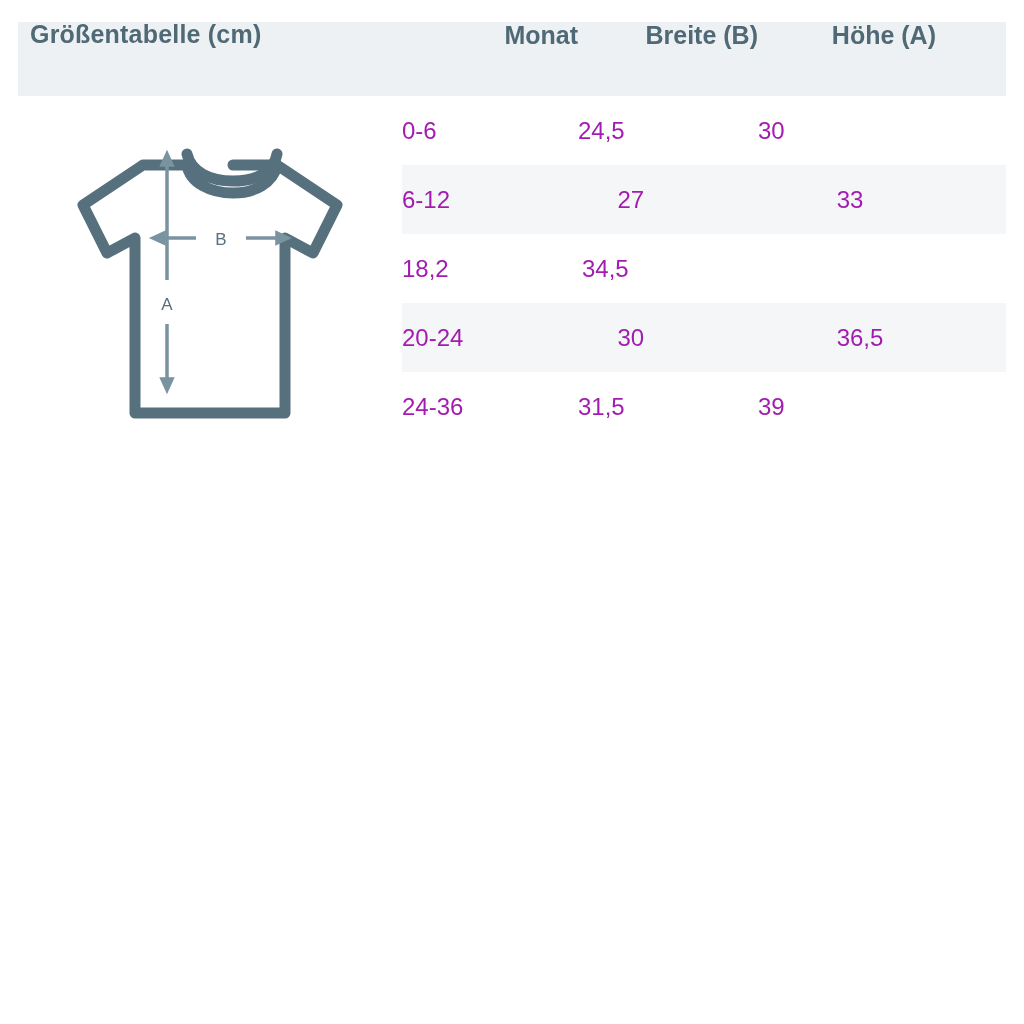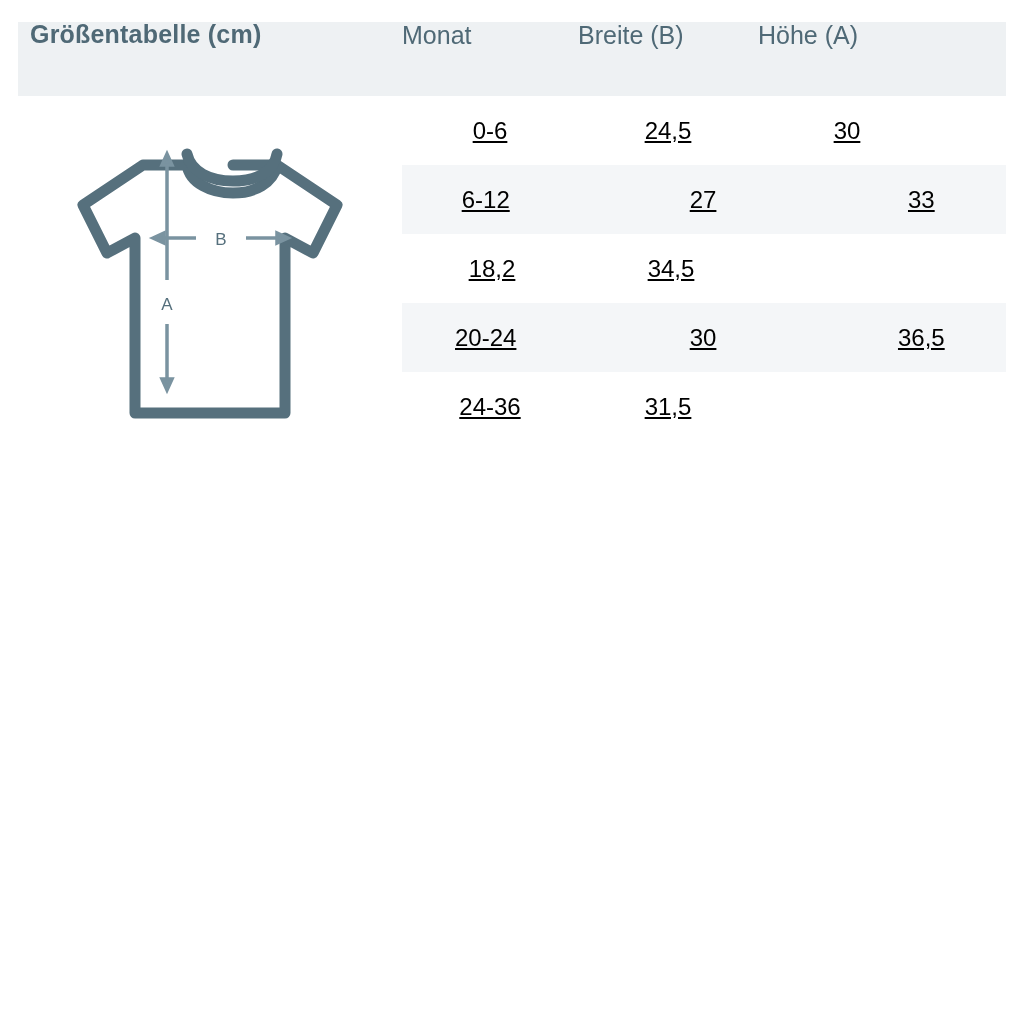--- a/index.html
+++ b/index.html
@@ -40,23 +40,23 @@
     font-weight: bold;
     color: #4f6976;
     letter-spacing: 0.2px;
     white-space: nowrap;
   }
 
   .header-col {
     position: absolute;
     top: 21px;
     font-size: 25px;
-    font-weight: normal;
+    font-weight: bold;
     color: #4f6976;
-    text-align: left;
+    text-align: right;
     white-space: nowrap;
   }
   .header-col.c1 { left: 402px; width: 176px; }
   .header-col.c2 { left: 578px; width: 180px; }
   .header-col.c3 { left: 758px; width: 178px; }
 
   
   .rows {
     position: absolute;
     left: 402px;
@@ -67,25 +67,24 @@
     position: relative;
     height: 69px;
     display: flex;
     align-items: center;
   }
   .row.alt {
     background: #f4f6f8;
     gap: 48px;
   }
   .cell {
-    text-align: center;
+    text-align: left;
     font-size: 24px;
-    color: #000000;
+    color: #a21caf;
     white-space: nowrap;
-    text-decoration: underline;
   }
   .cell.c1 { width: 176px; }
   .cell.c2 { width: 180px; }
   .cell.c3 { width: 178px; }
 
   
   .shirt-wrap {
     position: absolute;
     left: 60px;
     top: 128px;
@@ -139,20 +138,21 @@
 
     <div class="row alt">
       <div class="cell c1">20-24</div>
       <div class="cell c2">30</div>
       <div class="cell c3">36,5</div>
     </div>
 
     <div class="row">
       <div class="cell c1">24-36</div>
       <div class="cell c2">31,5</div>
+      <div class="cell c3">39</div>
     </div>
 
   </div>
 
   <div class="shirt-wrap">
     <svg width="330" height="305" viewBox="0 0 330 305" xmlns="http://www.w3.org/2000/svg">
 
       <g fill="none" stroke="#56707d" stroke-width="11" stroke-linejoin="round" stroke-linecap="round">
         <path d="M83 37 L23 77 L47 125 L75 110 L75 160 L75 285 L225 285 L225 160 L225 110 L253 125 L277 77 L217 37
                  C213 55 195 65 173 65 C151 65 130 55 127 37 Z

